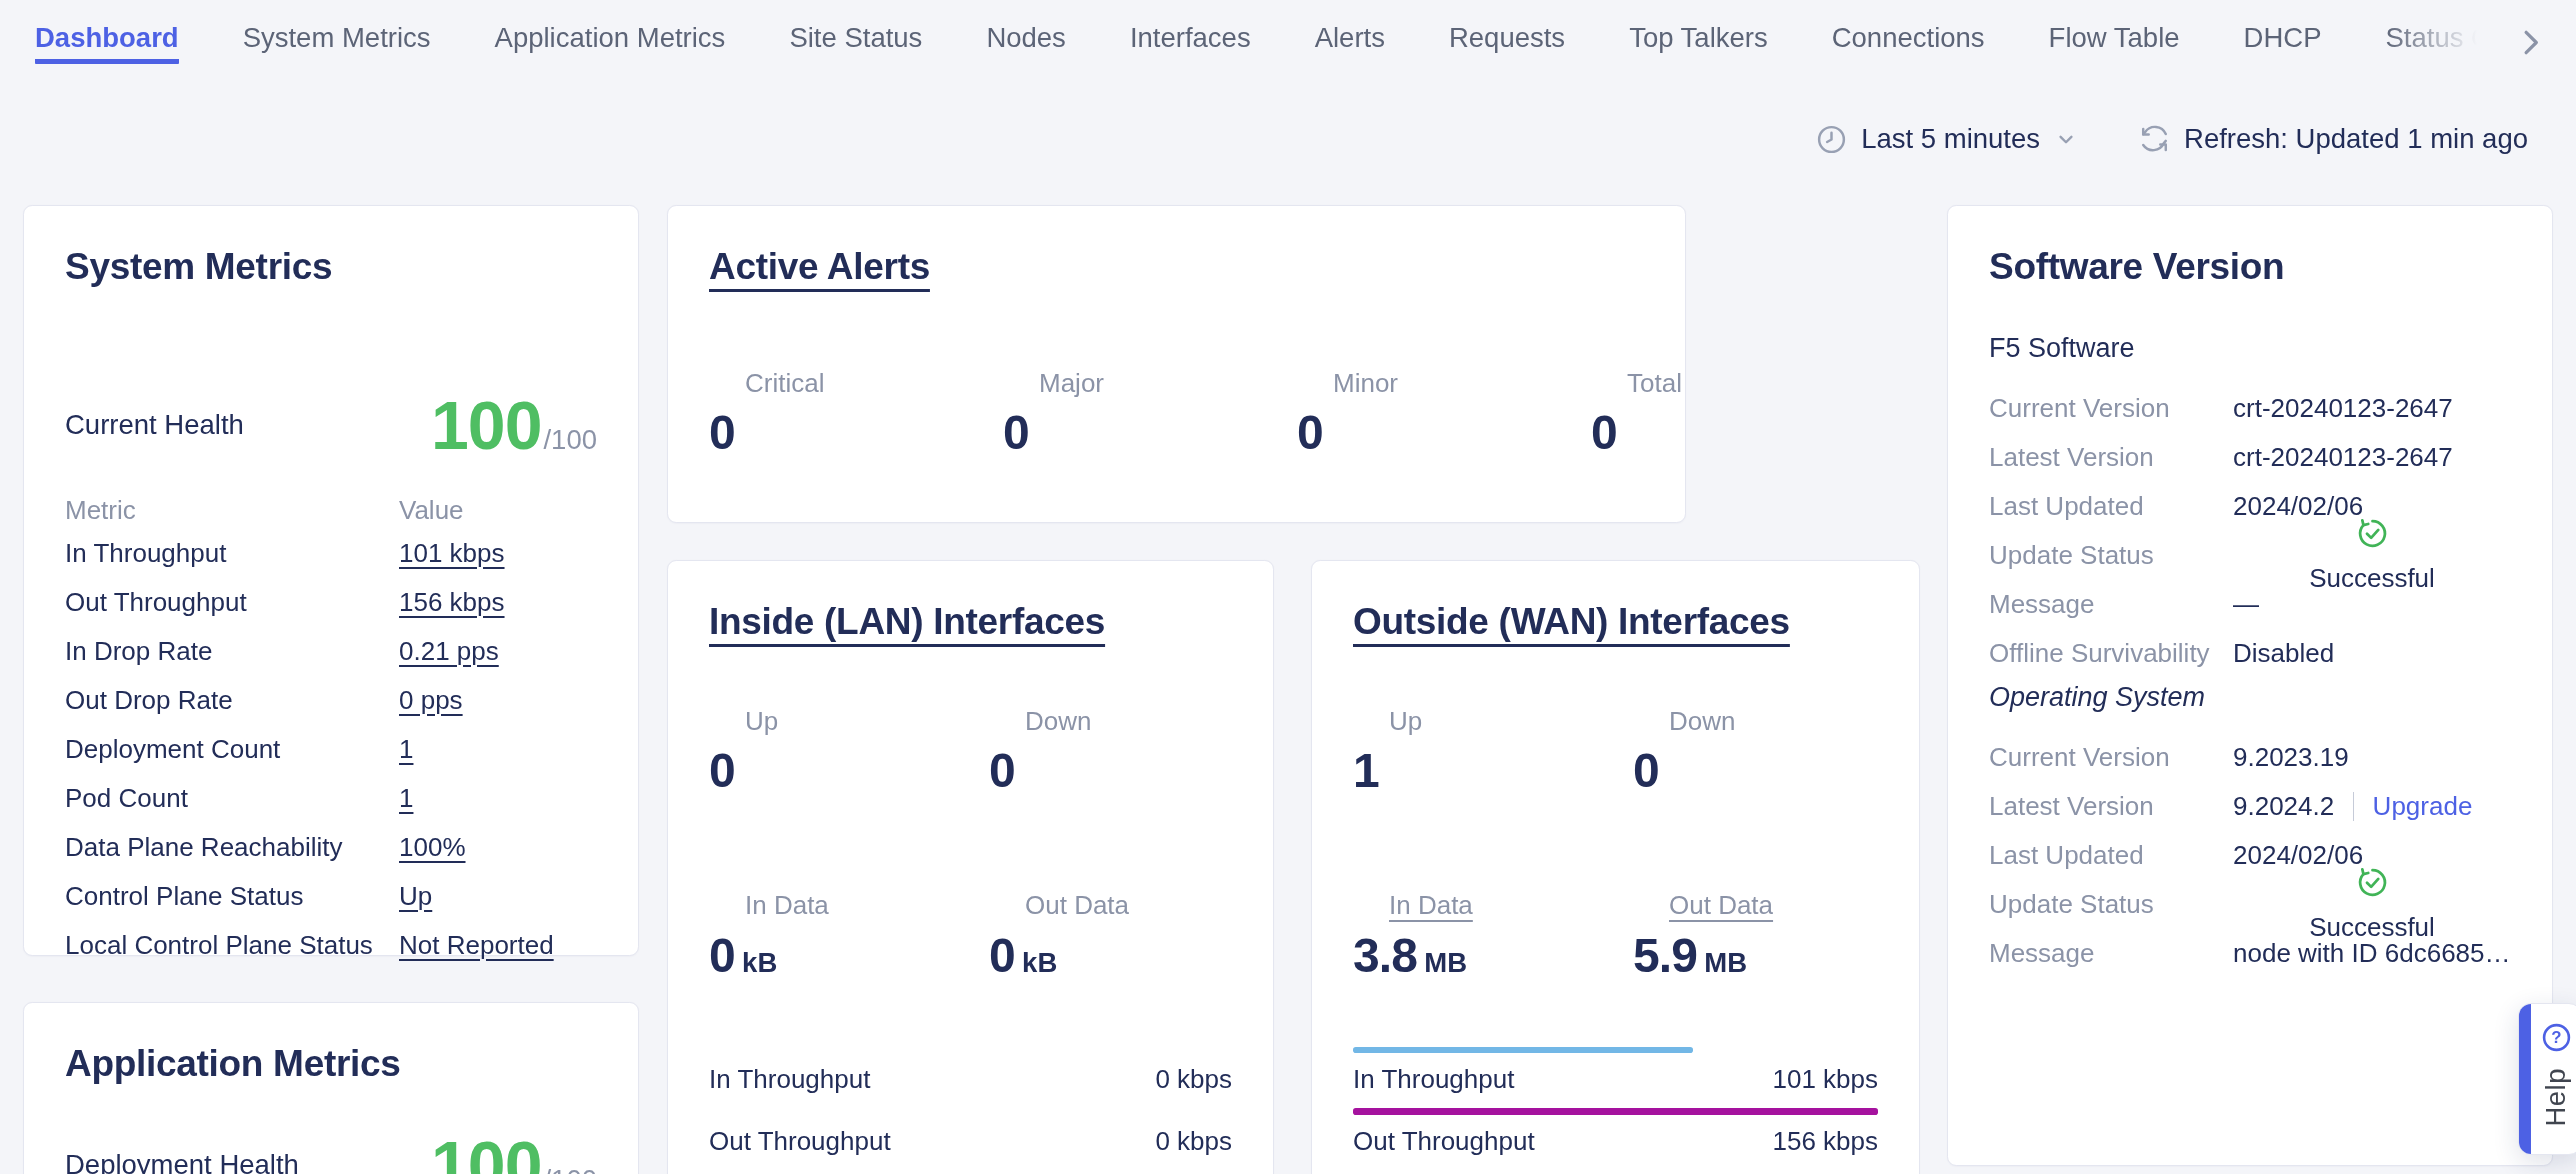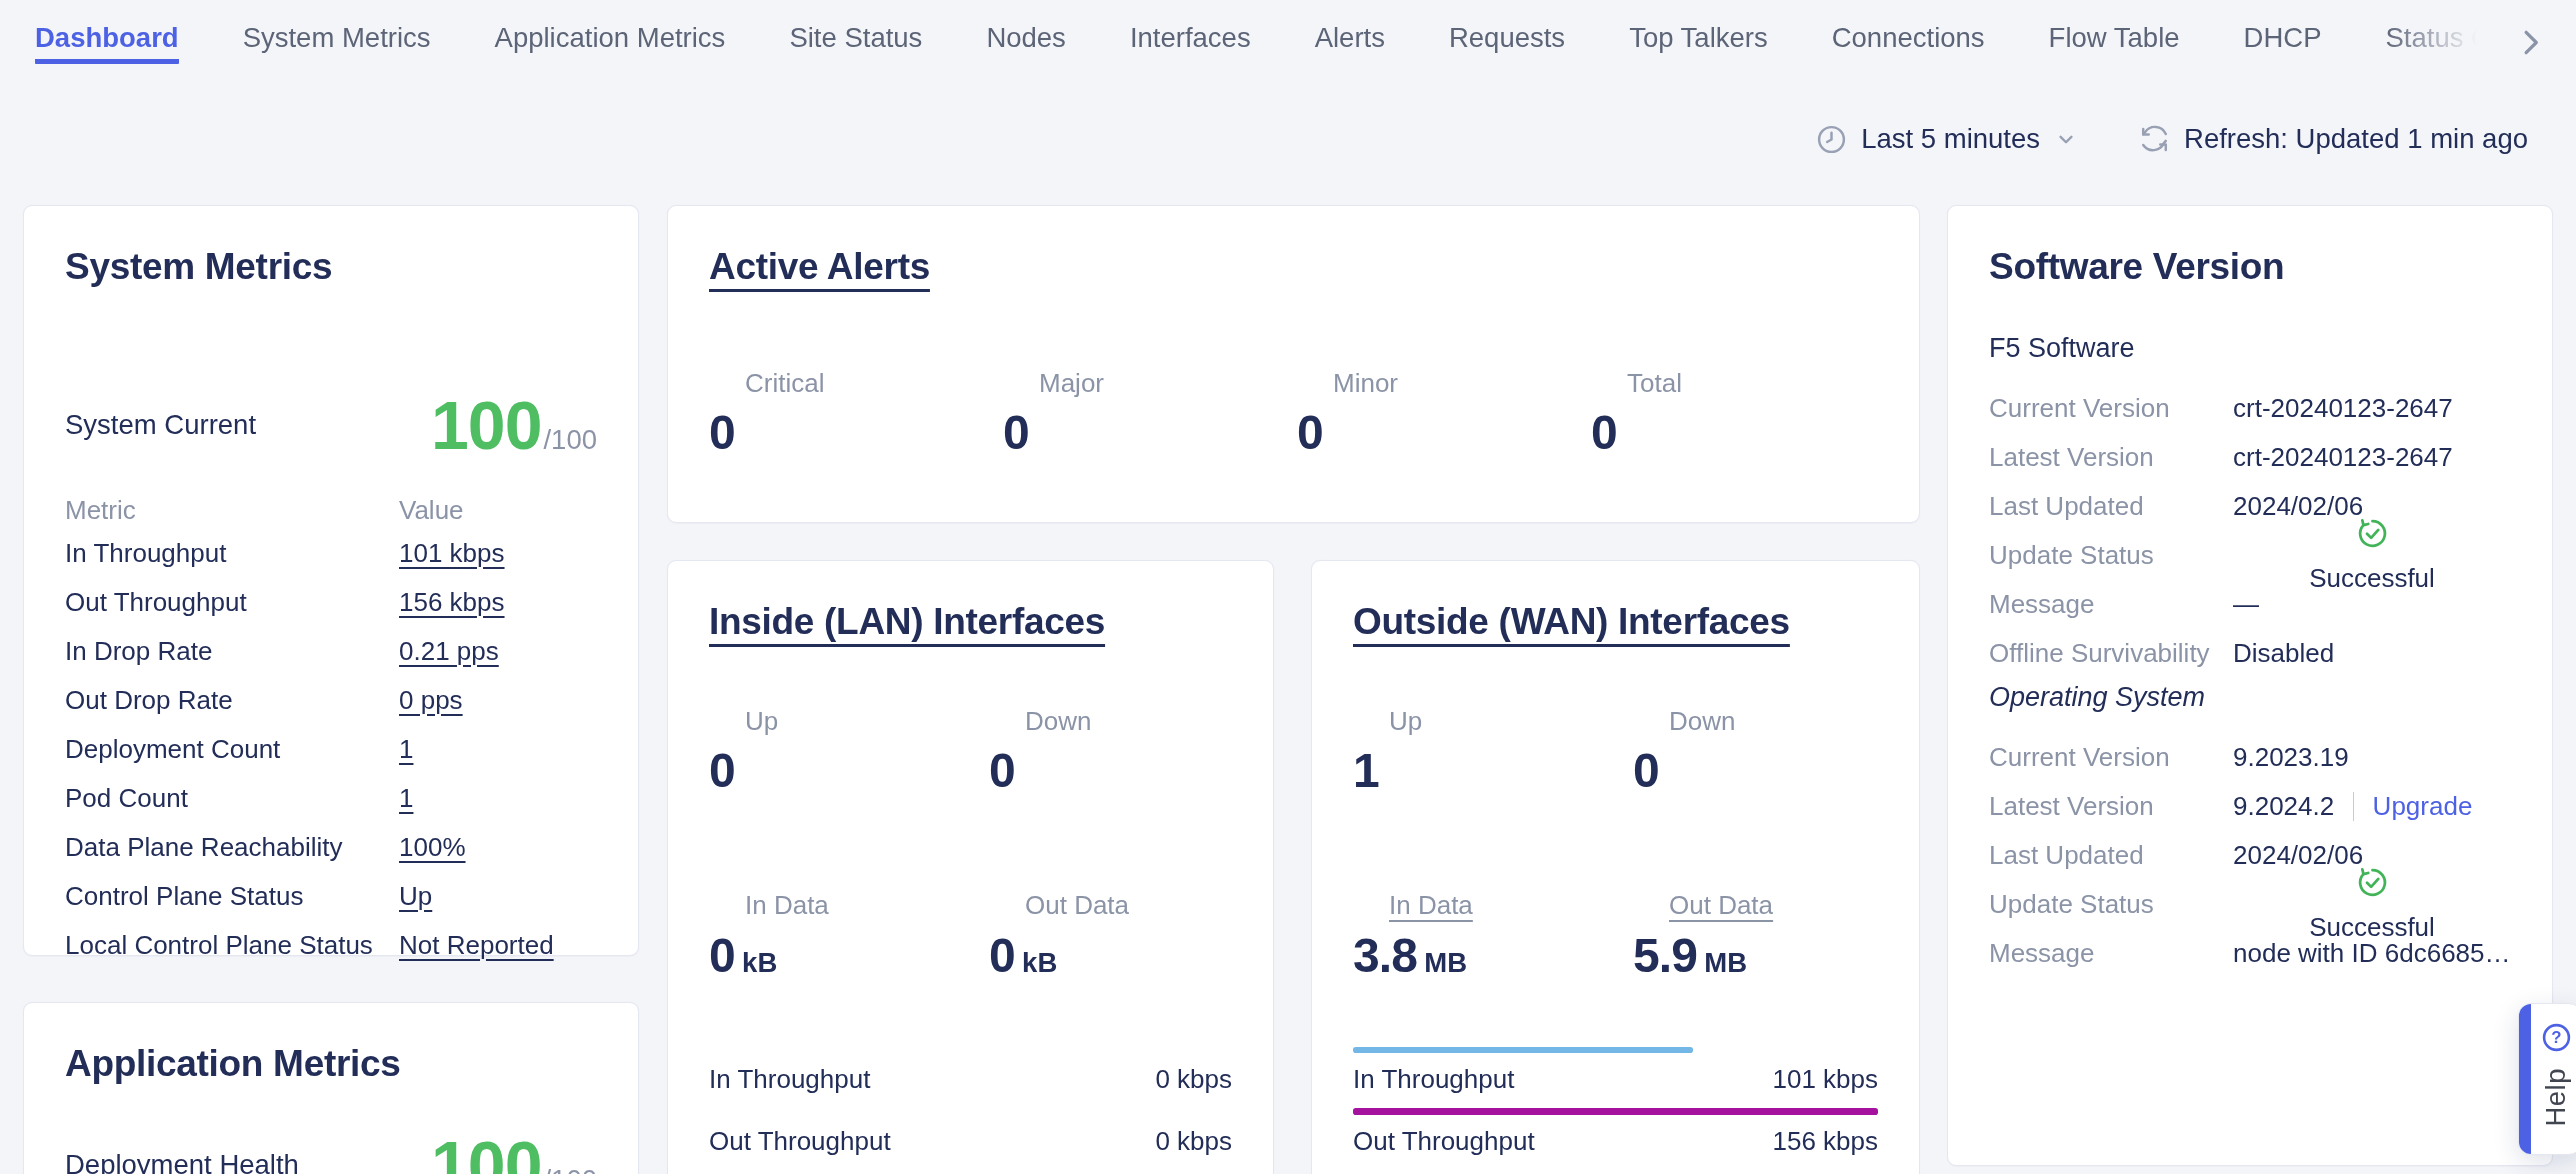--- a/index.html
+++ b/index.html
@@ -40,21 +40,21 @@
   }
   .tool-group{display:flex; align-items:center; gap:13px; cursor:pointer;}
   .tool-group svg{flex:0 0 auto;}
   
   .card{
     position:absolute; background:#fff; border:0.9px solid var(--card-border);
     border-radius:9.2px; padding:39px 41px; box-shadow:0 0.9px 1.8px rgba(30,40,90,.03);
   }
   #card-system{left:23px; top:205px; width:616px; height:751px;}
   #card-app{left:23px; top:1002px; width:616px; height:367px;}
-  #card-alerts{left:667px; top:205px; width:1253px; height:318px;}
+  #card-alerts{left:667px; top:205px; width:1019px; height:318px;}
   #card-inside{left:667px; top:560px; width:607px; height:697px;}
   #card-outside{left:1311px; top:560px; width:609px; height:697px;}
   #card-software{left:1947px; top:205px; width:606px; height:961px;}
   .card-title{font-size:37px; line-height:44px; font-weight:600; color:var(--navy); letter-spacing:-0.3px;}
   a.card-title-link{
     color:var(--navy); text-decoration:underline; text-decoration-thickness:2.8px;
     text-underline-offset:10px; cursor:pointer;
   }
   
   .health-row{display:flex; justify-content:space-between; align-items:center; margin-top:97px;}
@@ -161,21 +161,21 @@
         <path d="M3.8 16a8.6 8.6 0 0 0 15-1.4l1.4-1.6"></path>
         <polyline points="20.2 19.6 20.2 15.6 16.2 15.6"></polyline>
       </svg>
     <span>Refresh: Updated 1 min ago</span>
   </div>
 </div>
 
 <div class="card" id="card-system">
   <div class="card-title">System Metrics</div>
   <div class="health-row">
-    <span class="health-label">System Current</span>
+    <span class="health-label">Current Health</span>
     <span class="health-value">
       <span class="health-num">100</span>
       <span class="health-suffix">/100</span>
     </span>
   </div>
   <div class="tbl">
     <div class="thead">
       <span>Metric</span>
       <span>Value</span>
     </div>

